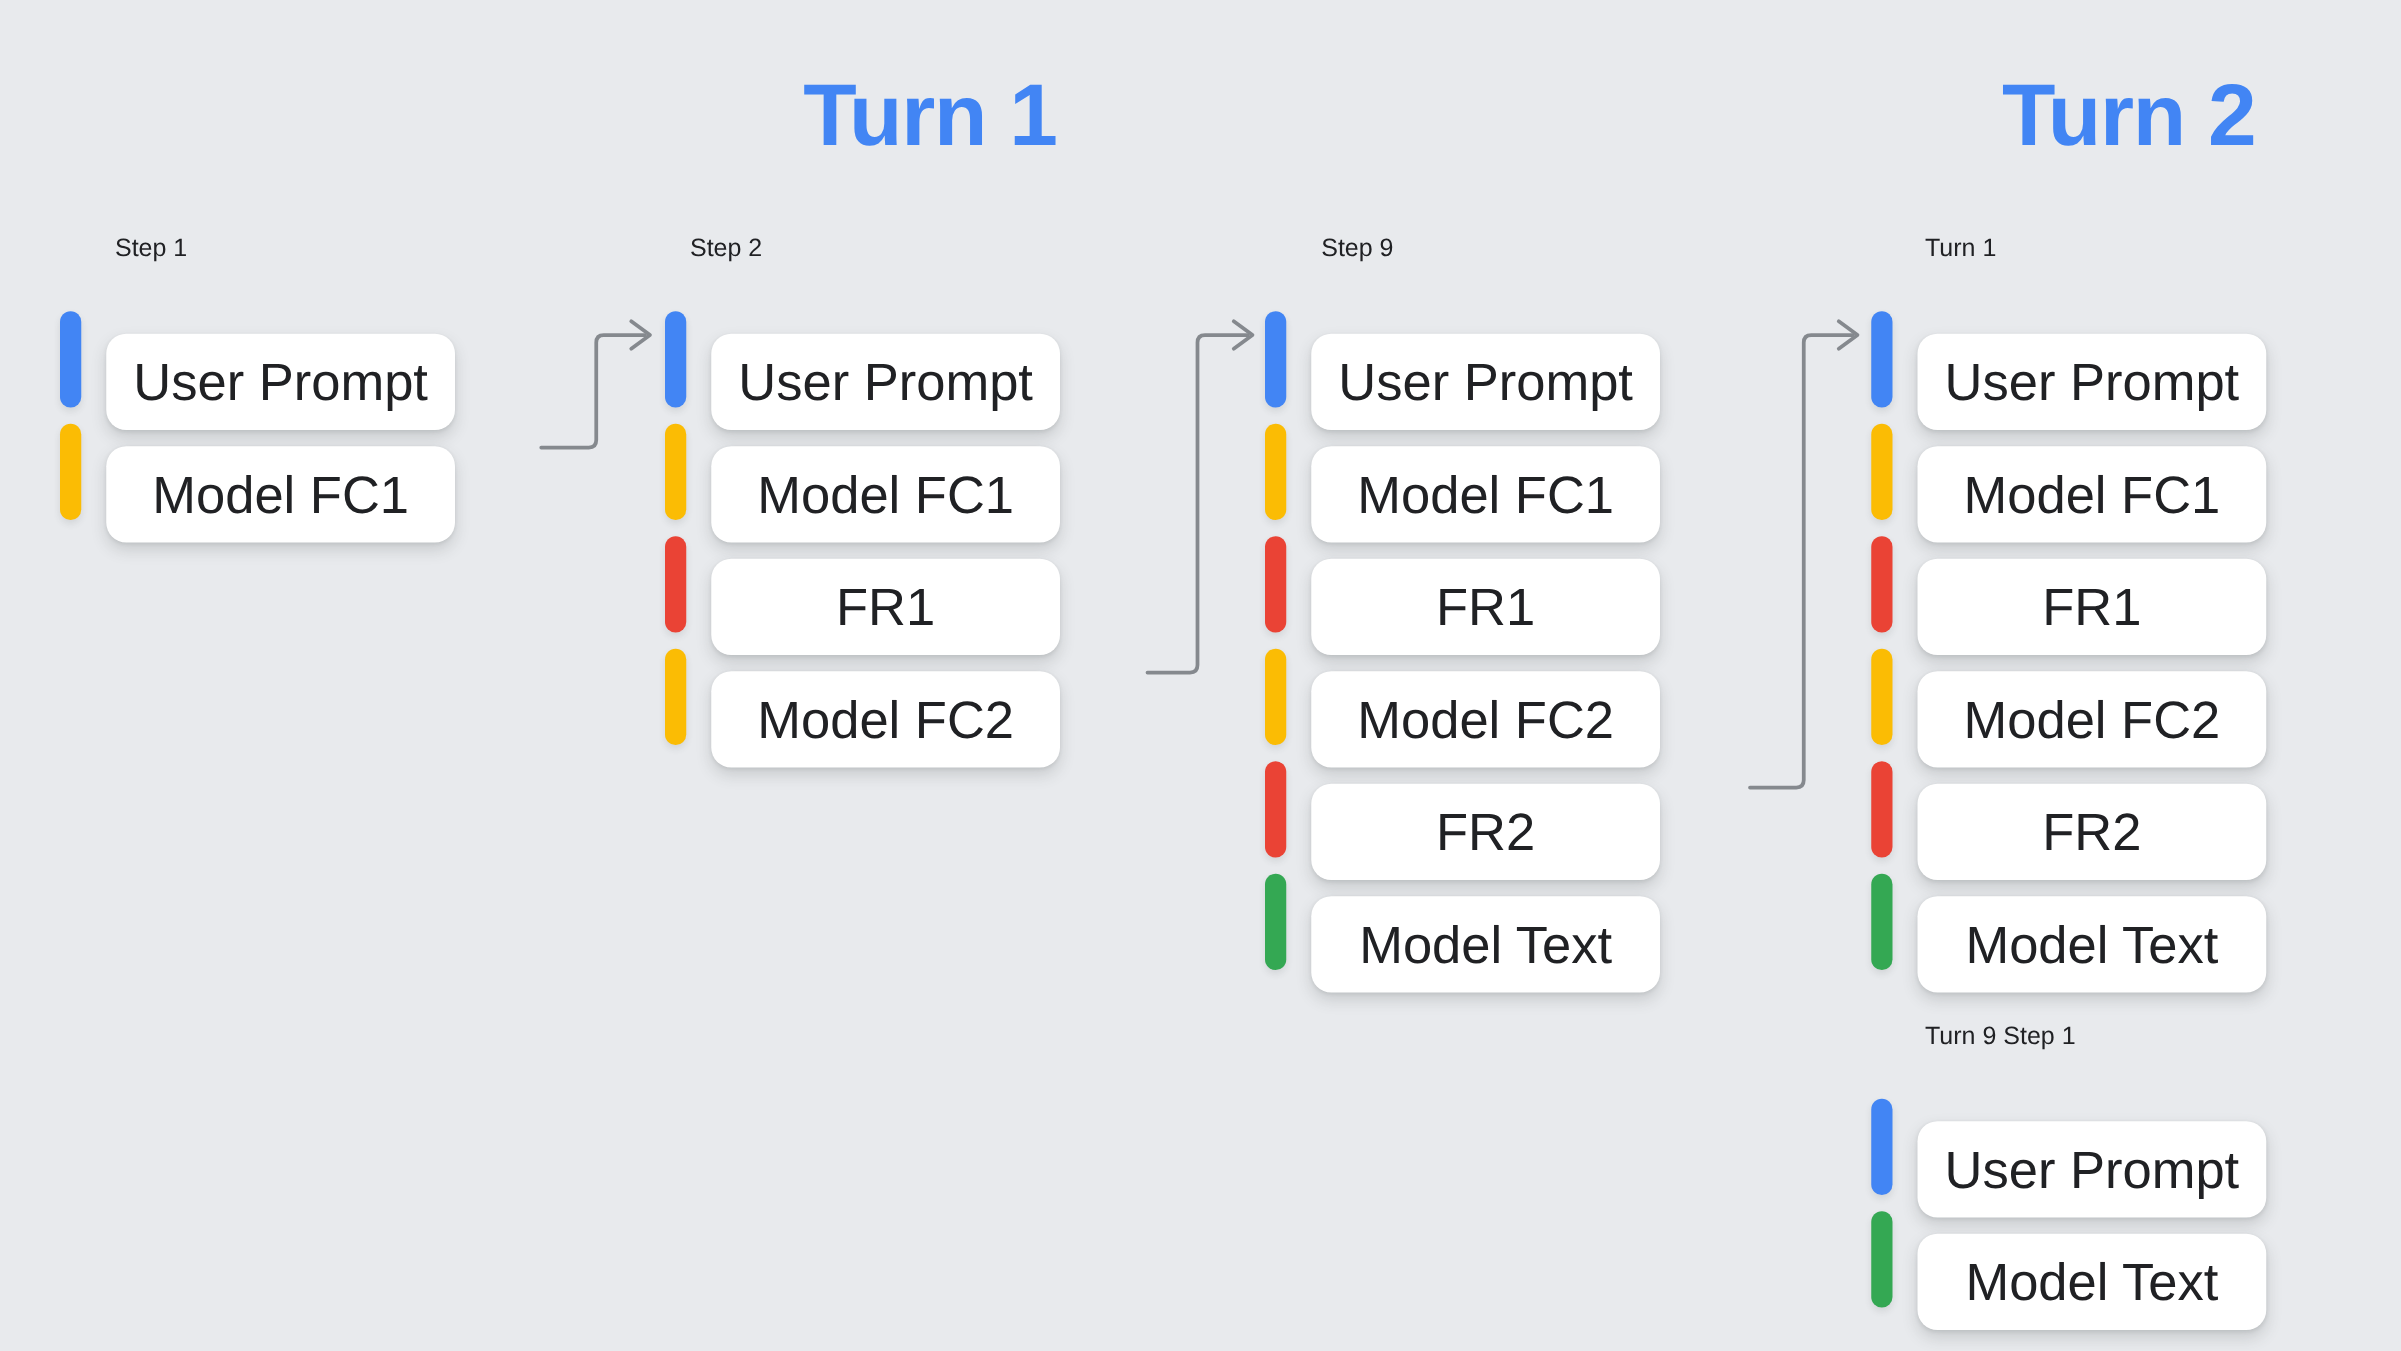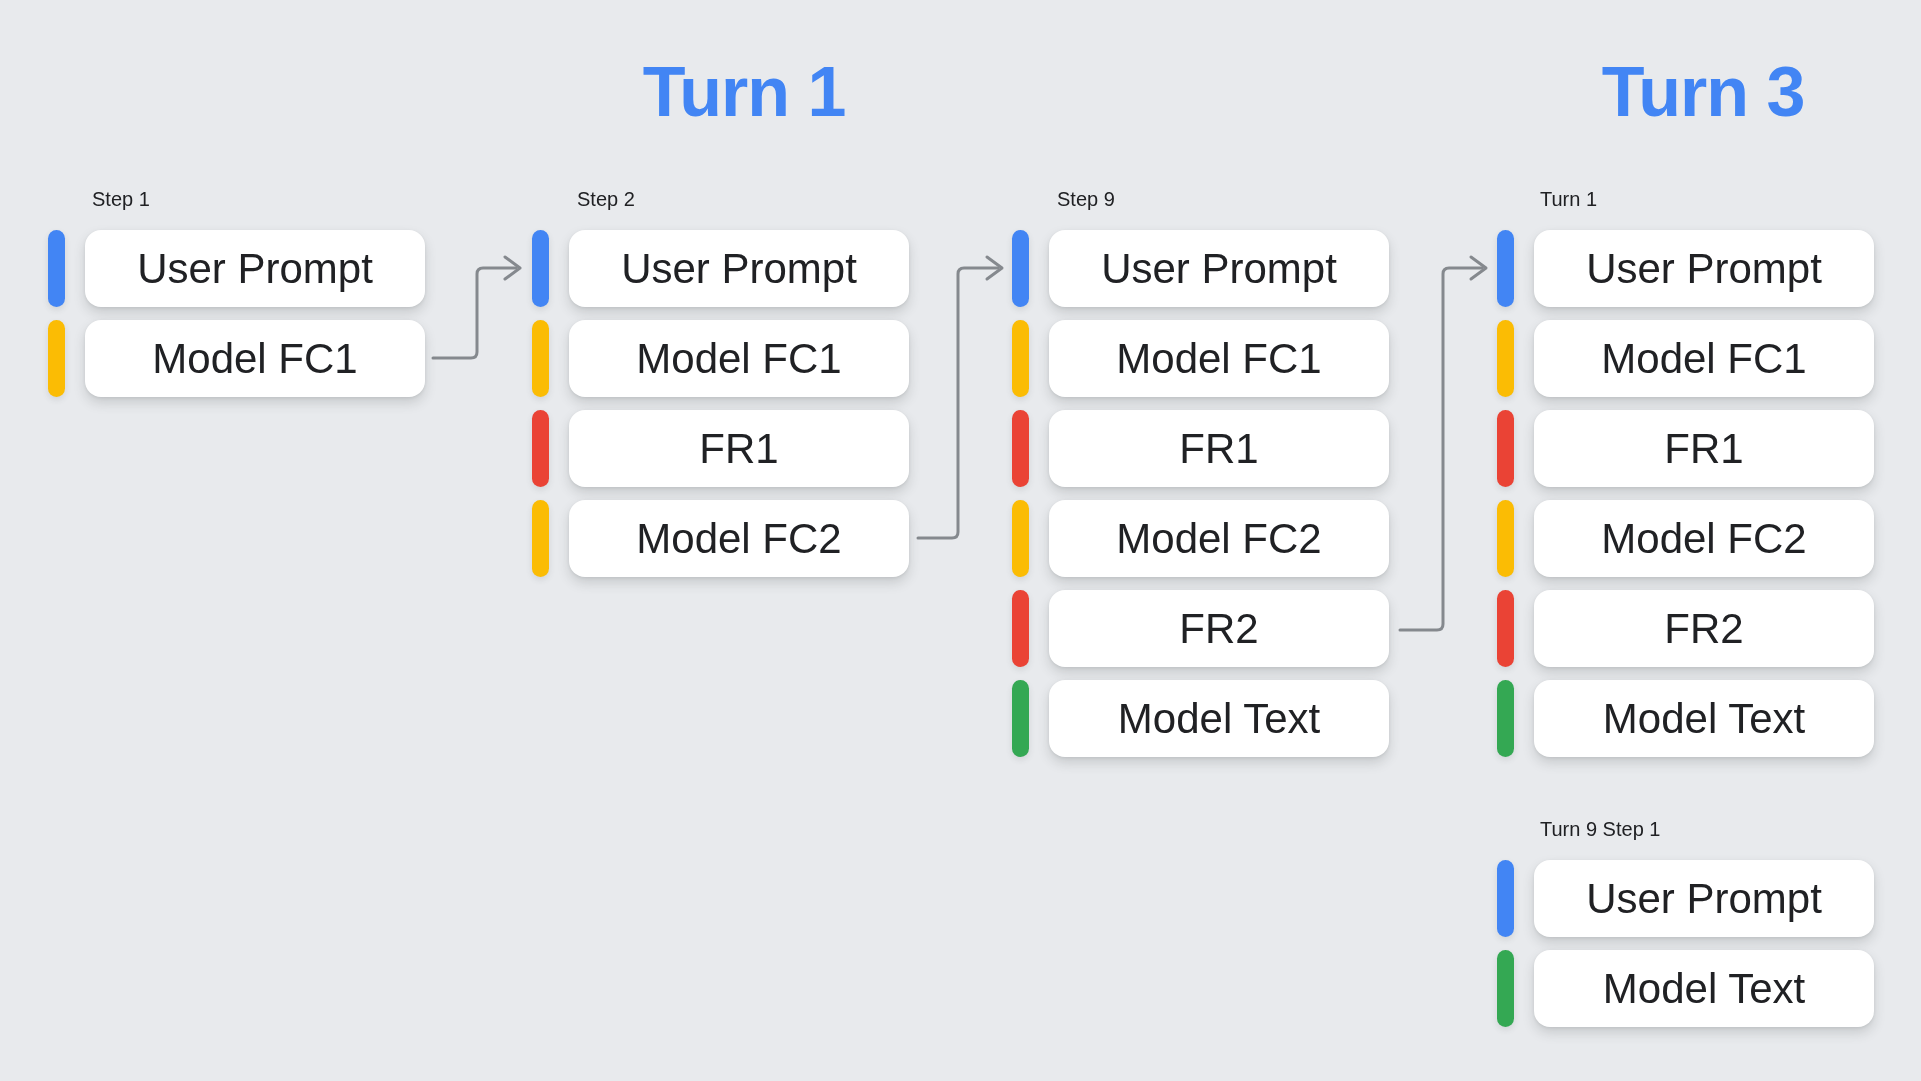--- a/index.html
+++ b/index.html
@@ -28,27 +28,28 @@
     font-size:20px;font-weight:400;color:var(--text);
     line-height:30px;white-space:nowrap;
   }
   .item{position:absolute;display:flex;align-items:center;}
   .bar{
     width:17px;height:77px;border-radius:9px;margin-right:20px;
     box-shadow:0 3px 6px rgba(60,64,67,.12);
     flex:0 0 auto;
   }
   .box{
-    width:340px;height:77px;
+    width:279px;height:77px;
     background:var(--box);
     border-radius:16px;
     box-shadow:0 6px 12px rgba(60,64,67,.18),0 1px 3px rgba(60,64,67,.10);
     display:flex;align-items:center;justify-content:center;
     font-size:42px;font-weight:400;color:var(--text);
     white-space:nowrap;
+    margin-top:37px;
   }
   .arrows{position:absolute;left:0;top:0;width:1921px;height:1081px;pointer-events:none;}
   .arrow-path{fill:none;stroke:var(--arrow);stroke-width:3;stroke-linecap:round;stroke-linejoin:round;}
   .arrow-head{fill:none;stroke:var(--arrow);stroke-width:3;stroke-linecap:round;stroke-linejoin:round;}
 </style>
 </head>
 <body>
 
 <div class="canvas">
 
@@ -64,24 +65,24 @@
       <path class="arrow-head" d="M 987 257 L 1002 268 L 987 279"></path>
     </g>
 
     <g>
       <path class="arrow-path" d="M 1400 630 L 1437 630 Q 1443 630 1443 624 L 1443 274 Q 1443 268 1449 268 L 1482 268"></path>
       <path class="arrow-head" d="M 1471 257 L 1486 268 L 1471 279"></path>
     </g>
   </svg>
 
   <div class="turn-title" style="left:534px;">Turn 1</div>
-  <div class="turn-title" style="left:1493px;">Turn 3</div>
+  <div class="turn-title" style="left:1493px;">Turn 2</div>
 
   <div class="col-label" style="left:92px;top:184px;">Step 1</div>
-  <div class="col-label" style="left:577px;top:184px;">Step 2</div>
+  <div class="col-label" style="left:552px;top:184px;">Step 2</div>
   <div class="col-label" style="left:1057px;top:184px;">Step 9</div>
   <div class="col-label" style="left:1540px;top:184px;">Turn 1</div>
   <div class="col-label" style="left:1540px;top:814px;">Turn 9 Step 1</div>
 
   <div class="item" style="left:48px;top:230px;">
     <span class="bar" style="background: rgb(66, 133, 244);"></span>
     <div class="box">User Prompt</div>
   </div>
   <div class="item" style="left:48px;top:320px;">
     <span class="bar" style="background: rgb(251, 188, 4);"></span>

